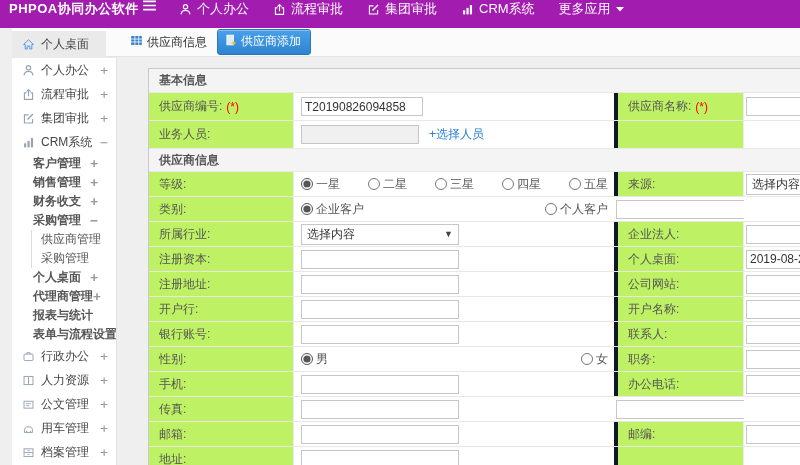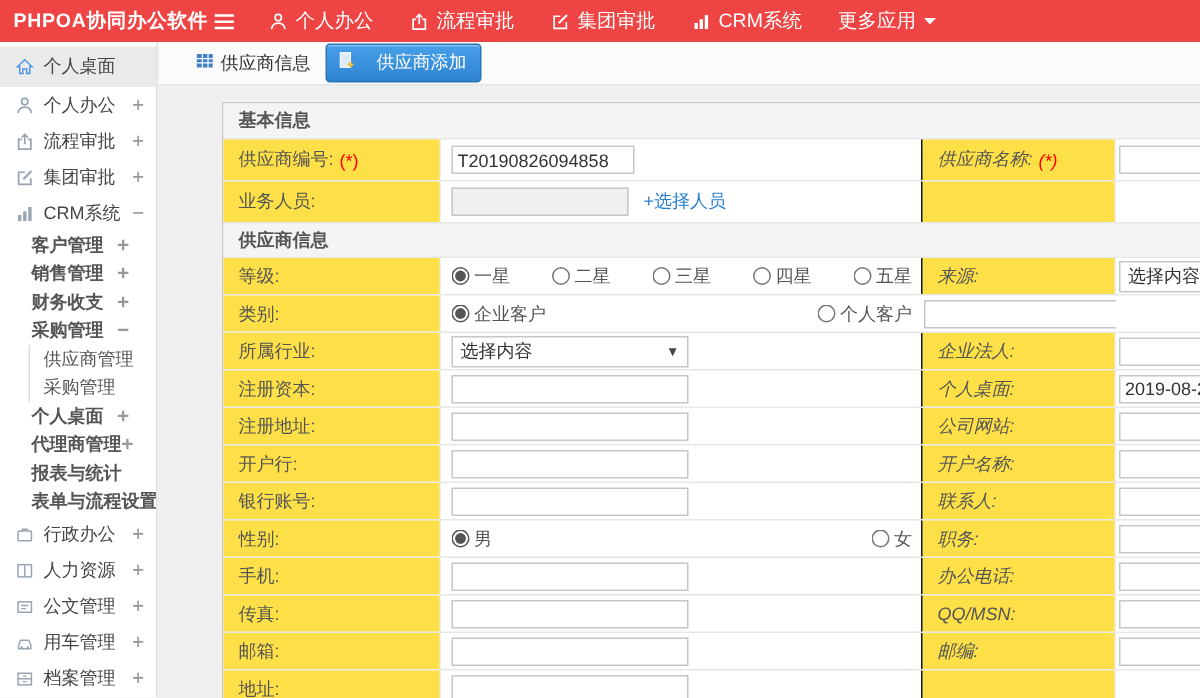--- a/index.html
+++ b/index.html
@@ -1,54 +1,54 @@
 <!DOCTYPE html>
 <html><head>
 <meta charset="utf-8">
 <style>
   * { box-sizing: border-box; margin: 0; padding: 0; }
   html, body { width: 800px; height: 465px; overflow: hidden; }
   body { font-family: "Liberation Sans", "DejaVu Sans", sans-serif; font-size: 12px; background: #efefef; color: #444; }
 
   
-  .topbar { position: absolute; top: 0; left: 0; width: 800px; height: 28px; background: #ef4444; color: #fff; display: flex; align-items: center; z-index: 20; }
+  .topbar { position: absolute; top: 0; left: 0; width: 800px; height: 28px; background: #a21caf; color: #fff; display: flex; align-items: flex-start; z-index: 20; }
   .logo { width: 132px; padding-left: 9px; font-size: 13px; font-weight: bold; letter-spacing: .5px; white-space: nowrap; }
   .hamb { display: flex; align-items: center; margin-left: 10px; cursor: pointer; }
   .nav { display: flex; align-items: center; margin-left: 22px; gap: 24px; font-size: 13px; }
   .nav-item { display: flex; align-items: center; gap: 5px; cursor: pointer; white-space: nowrap; }
   .nav-item svg { display: block; }
 
   
-  .sidebar { position: absolute; top: 28px; left: 0; width: 105px; height: 437px; background: #fff; border-right: 1px solid #e2e2e2; padding-top: 3px; overflow: hidden; }
+  .sidebar { position: absolute; top: 28px; left: 12px; width: 105px; height: 437px; background: #fff; border-right: 1px solid #e2e2e2; padding-top: 3px; overflow: hidden; }
   .side-item { height: 24px; display: flex; align-items: center; padding: 0 8px 0 10px; color: #444; cursor: pointer; white-space: nowrap; }
   .side-item.active { background: #eaeaea; height: 27px; }
   .side-item .ico { display: flex; margin-right: 6px; color: #97a4b2; }
   .side-item .ico.blue { color: #4d97e8; }
   .side-item .lbl { flex: 1; overflow: hidden; }
   .exp { color: #999; font-size: 13px; font-family: "DejaVu Sans Mono", monospace; }
   .side-sub { height: 19px; display: flex; align-items: center; padding-left: 21px; color: #555; cursor: pointer; white-space: nowrap; font-weight: bold; }
   .side-sub .exp { margin-left: auto; margin-right: 18px; }
   .side-sub3 { height: 19px; display: flex; align-items: center; margin-left: 19px; border-left: 1px solid #dcdcdc; padding-left: 9px; color: #555; cursor: pointer; white-space: nowrap; }
 
   
   .main { position: absolute; top: 28px; left: 106px; width: 694px; height: 437px; }
   .tabbar { height: 29px; background: #fbfbfb; border-bottom: 1px solid #e4e4e4; display: flex; align-items: center; padding-left: 24px; gap: 10px; }
   .tab-plain { display: flex; align-items: center; gap: 4px; color: #333; cursor: pointer; }
-  .tab-active { display: flex; align-items: center; gap: 14px; color: #fff; cursor: pointer; background: linear-gradient(#49a0e9, #2e84d0); border: 1px solid #2a76b5; border-radius: 3px; padding: 3px 9px 4px 7px; box-shadow: inset 0 1px 0 rgba(255,255,255,.35); }
+  .tab-active { display: flex; align-items: center; gap: 4px; color: #fff; cursor: pointer; background: linear-gradient(#49a0e9, #2e84d0); border: 1px solid #2a76b5; border-radius: 3px; padding: 3px 9px 4px 7px; box-shadow: inset 0 1px 0 rgba(255,255,255,.35); }
   .content { padding: 11px 0 0 42px; }
 
   
   .panel { width: 912px; background: #fff; border: 1px solid #c9c9c9; }
   .sec-h { height: 23px; line-height: 23px; padding-left: 10px; background: #f4f4f4; font-weight: bold; color: #555; border-top: 1px solid #e7e7e7; }
   .sec-h.first { border-top: none; }
   .row { display: grid; grid-template-columns: 145px 320px 130px 1fr; border-top: 1px solid #e7e7e7; }
   .rb { height: 28px; }
   .rs { height: 25px; }
-  .cl { background: #fde047; border-right: 1px solid #ededed; padding-left: 10px; display: flex; align-items: center; color: #555; white-space: nowrap; overflow: hidden; }
-  .cl2 { border-left: 1px solid #0f172a; font-style: italic; }
+  .cl { background: #bef264; border-right: 1px solid #ededed; padding-left: 10px; display: flex; align-items: center; color: #555; white-space: nowrap; overflow: hidden; }
+  .cl2 { border-left: 4px solid #0f172a; }
   .cv { padding-left: 7px; display: flex; align-items: center; overflow: hidden; white-space: nowrap; }
   .cv2 { padding-left: 2px; }
   .req { color: #f00; margin-left: 4px; }
 
   .txt { height: 19px; border: 1px solid #c6c6c6; padding: 0 3px; font-size: 12px; font-family: inherit; color: #333; width: 158px; background: #fff; }
   .w122 { width: 122px; }
   .w160 { width: 160px; }
   .staff { width: 118px; background: #f0f0f0; }
   .lnk { color: #2a7fd0; text-decoration: none; margin-left: 10px; cursor: pointer; text-align: center; }
 
@@ -483,23 +483,20 @@
           </div>
       </div>
 
       <div class="row rs">
         <div class="cl">
             <span>传真:</span>
           </div>
         <div class="cv">
             <input class="txt" style="">
           </div>
-        <div class="cl cl2">
-            <span>QQ/MSN:</span>
-          </div>
         <div class="cv cv2">
             <input class="txt w160" style="">
           </div>
       </div>
 
       <div class="row rs">
         <div class="cl">
             <span>邮箱:</span>
           </div>
         <div class="cv">

